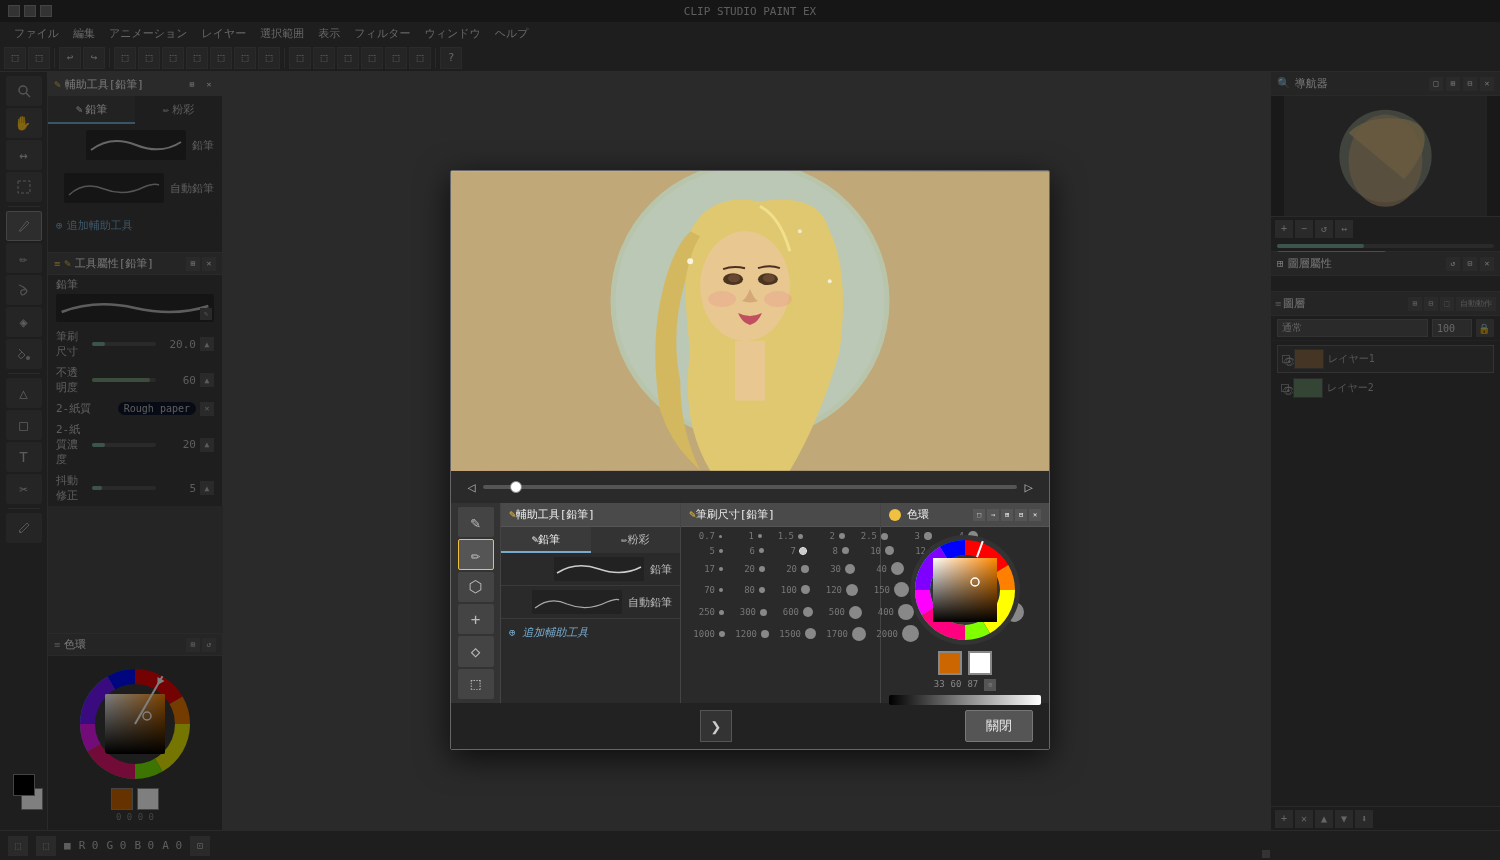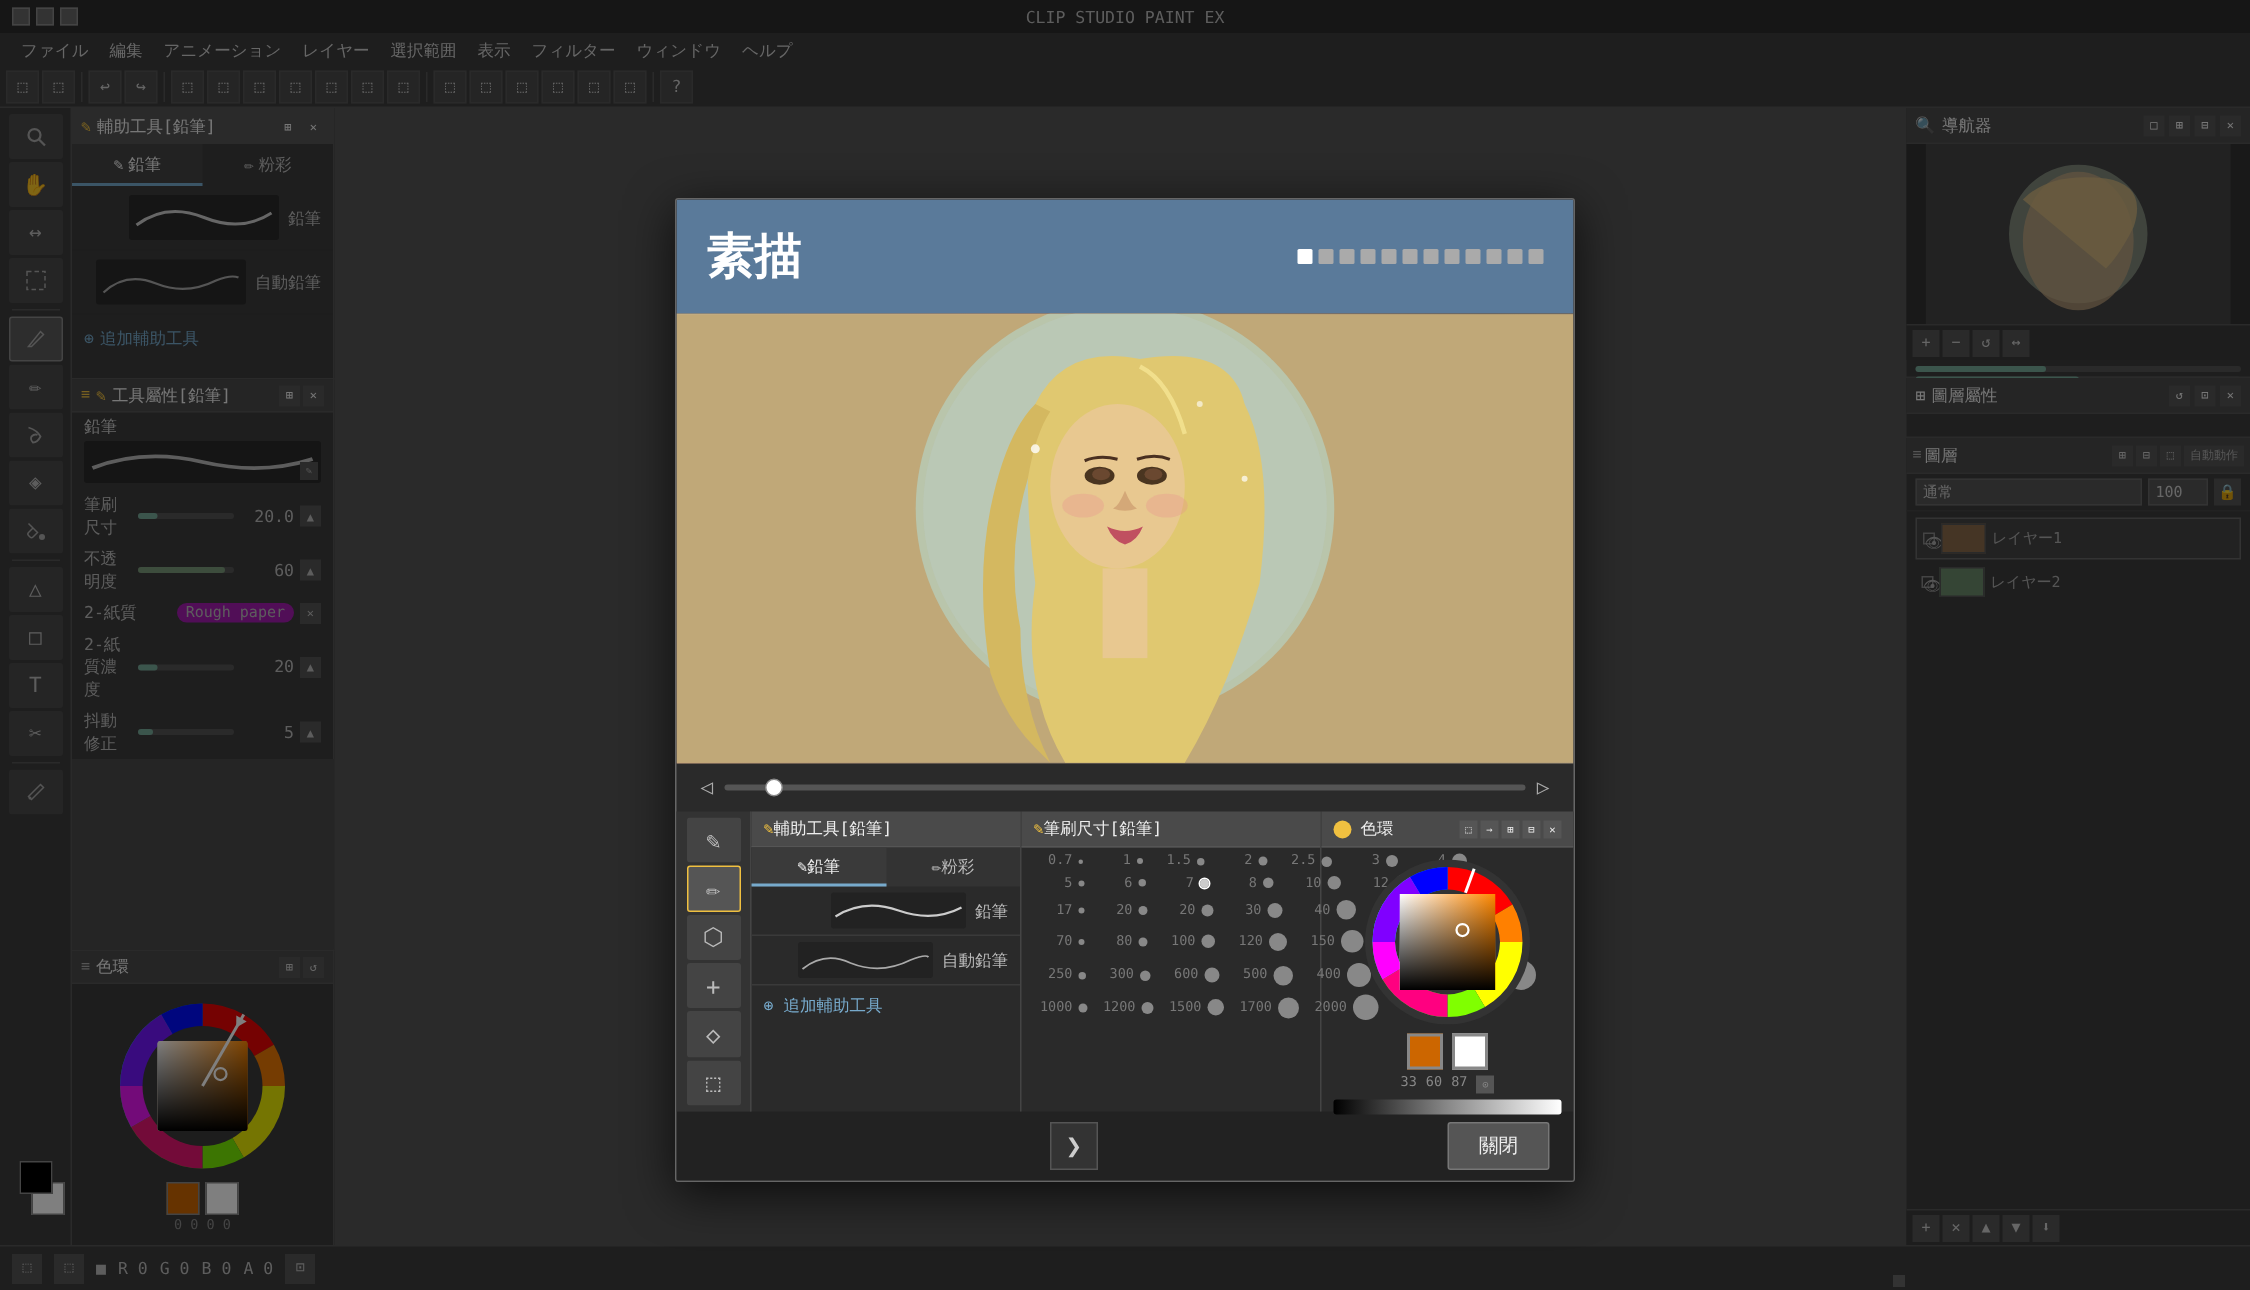--- a/index.html
+++ b/index.html
@@ -367,21 +367,21 @@
       font-size: 11px; color: #bbb;
       cursor: pointer;
       border-bottom: 1px solid #3a3a3a;
     }
     .modal-subtool-item .mprev {
       width: 90px; height: 24px;
       background: #222; border-radius: 2px; margin-right: 6px;
       overflow: hidden; position: relative;
     }
     .modal-subtool-add {
-      padding: 6px 8px; color: #7ac; font-size: 11px; cursor: pointer;
+      padding: 6px 8px; color: #7ac; font-size: 11px; cursor: pointer; font-style: italic;
     }
 
     
     .modal-brushsize {
       width: 200px;
       border-right: 1px solid #444;
     }
     .modal-bs-header {
       height: 24px;
       background: #4a4a4a;
@@ -481,21 +481,21 @@
     .prop-slider-fill {
       height: 100%;
       background: #7a9;
       border-radius: 2px;
     }
     .prop-value {
       width: 36px; text-align: right;
     }
     .prop-badge {
       padding: 1px 6px;
-      background: #a21caf;
+      background: #0f172a;
       border-radius: 10px;
       font-size: 10px;
       text-align: center;
     }
 
     
     .right-header {
       height: 24px;
       background: #4a4a4a;
       display: flex; align-items: center; padding: 0 6px;
@@ -966,37 +966,20 @@
   <div style="width:20px;height:20px;background:#555;display:flex;align-items:center;justify-content:center;font-size:10px;">⊡</div>
 
   <div style="position:absolute;bottom:2px;right:230px;width:8px;height:8px;background:#666;"></div>
 </div>
 
 <div class="modal-overlay">
   <div class="modal">
 
     <div class="modal-close">×</div>
 
-    <div class="modal-header">
-      <span class="modal-title">素描</span>
-      <div class="modal-dots">
-        <div class="modal-dot active"></div>
-        <div class="modal-dot"></div>
-        <div class="modal-dot"></div>
-        <div class="modal-dot"></div>
-        <div class="modal-dot"></div>
-        <div class="modal-dot"></div>
-        <div class="modal-dot"></div>
-        <div class="modal-dot"></div>
-        <div class="modal-dot"></div>
-        <div class="modal-dot"></div>
-        <div class="modal-dot"></div>
-        <div class="modal-dot"></div>
-      </div>
-    </div>
 
     <div class="modal-artwork">
       <svg width="100%" height="100%" viewBox="0 0 600 300">
 
         <rect width="600" height="300" fill="#c0a878"></rect>
 
         <circle cx="300" cy="130" r="140" fill="#b8c8b0" opacity="0.9"></circle>
         <circle cx="300" cy="130" r="135" fill="#bac8b8" opacity="0.8"></circle>
 
         <ellipse cx="310" cy="120" rx="65" ry="78" fill="#e8c89a"></ellipse>

